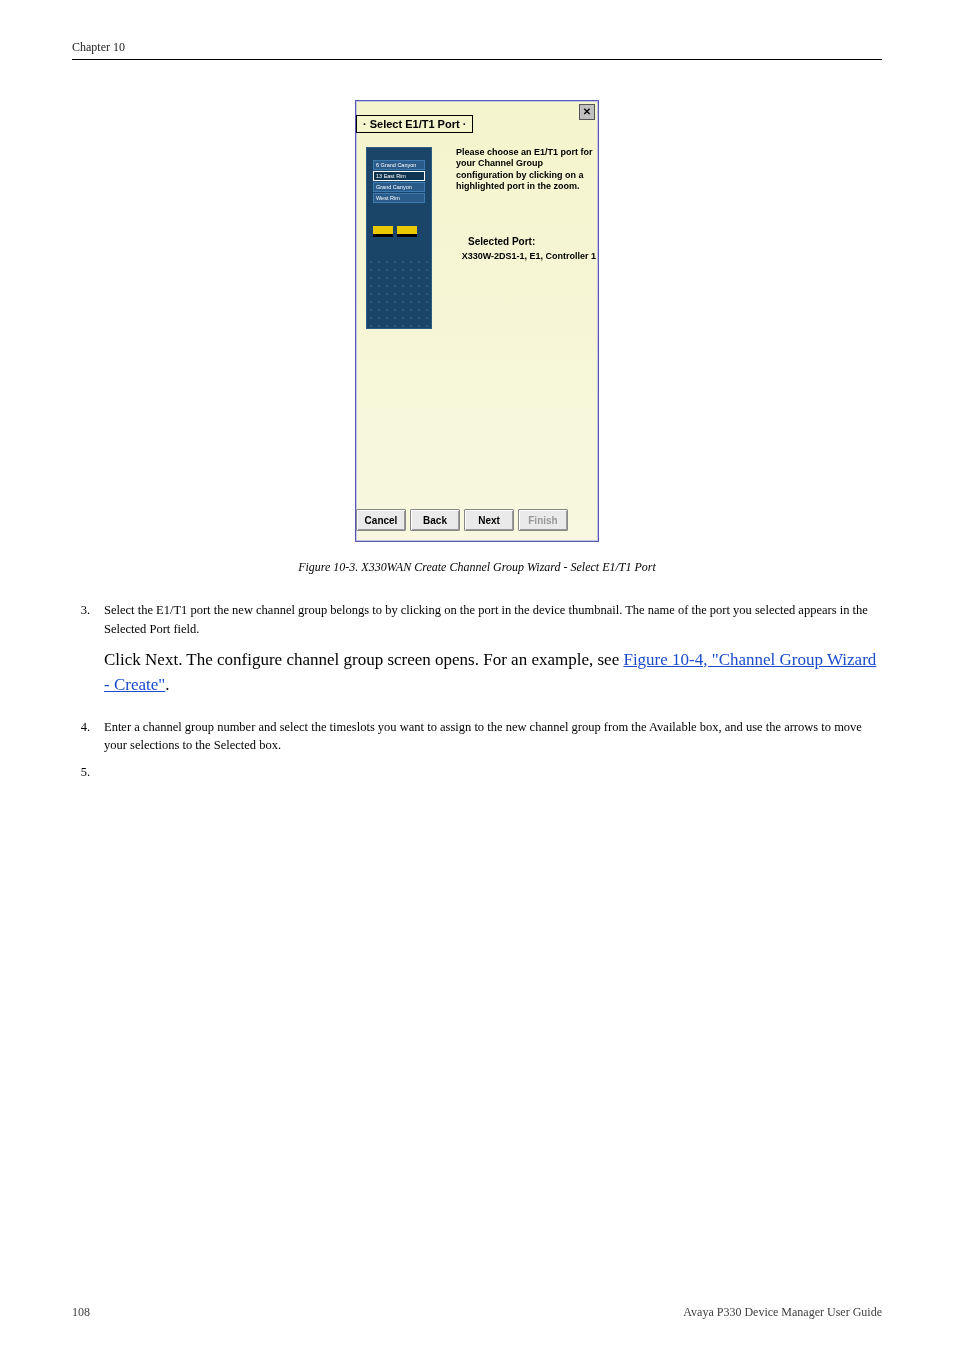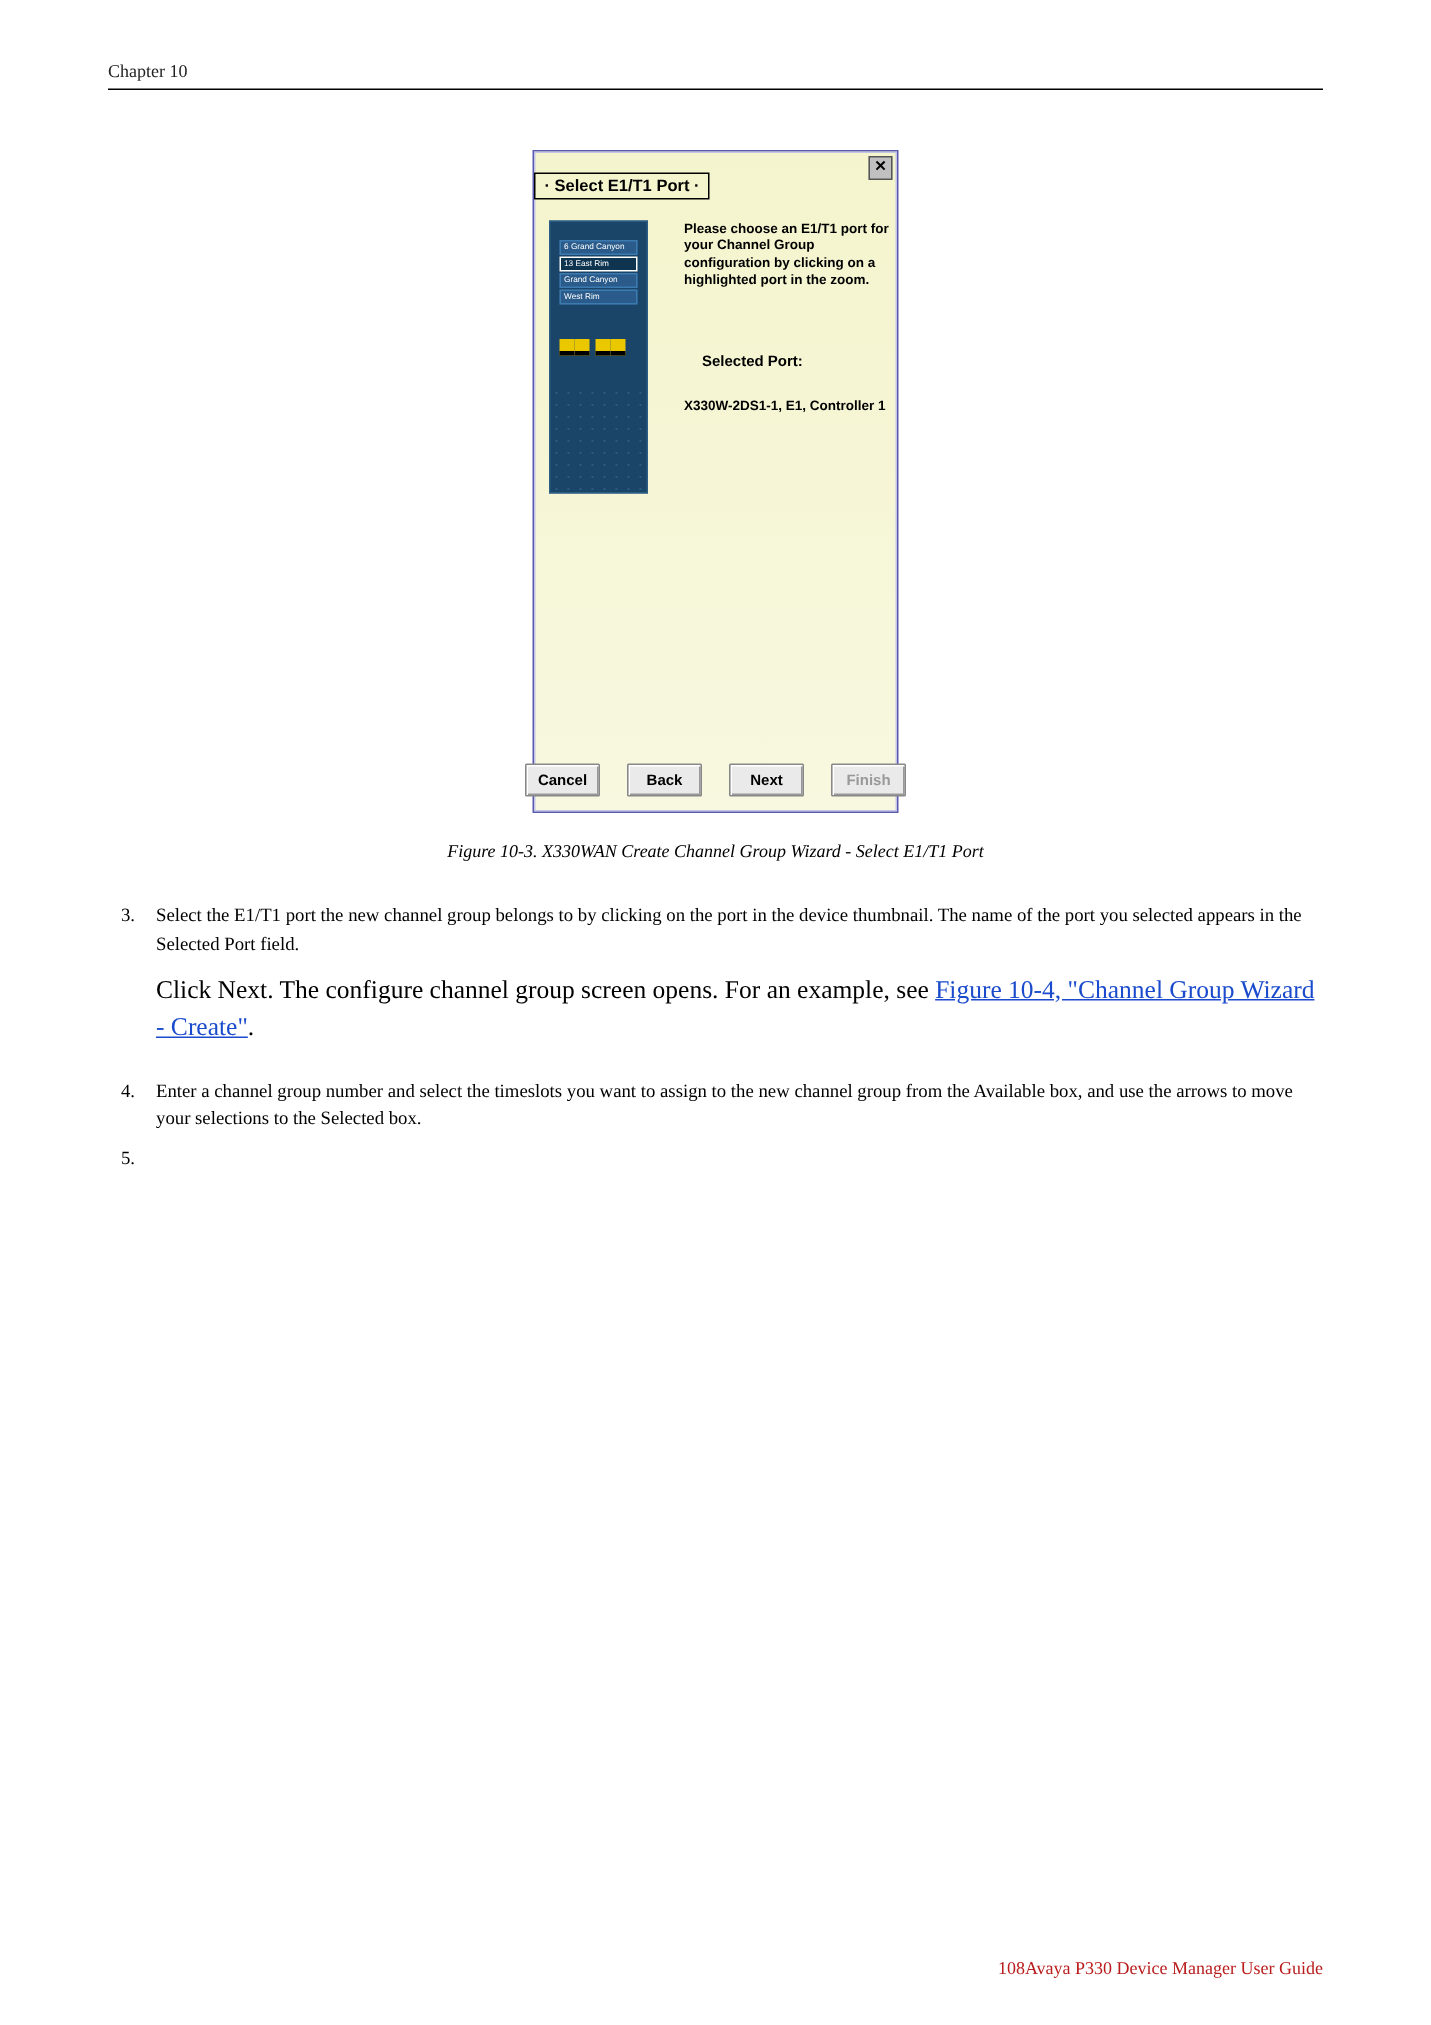--- a/index.html
+++ b/index.html
@@ -16,32 +16,32 @@
   .map-row{position:absolute;top:12px;left:6px;right:6px;}
   .map-box{font-size:5.5px;color:#fff;background:#2a5b8a;border:1px solid #3b7bb0;padding:1px 2px;margin-bottom:1px;white-space:nowrap;overflow:hidden;}
   .map-box.sel{background:#0e3450;border-color:#fff;}
   .ports-row{position:absolute;top:78px;left:6px;display:flex;gap:4px;}
   .port-grp{display:flex;gap:0px;}
   .port{width:5px;height:8px;background:#eac800;border-bottom:3px solid #000;}
   .pattern{position:absolute;left:0;right:0;bottom:0;top:110px;background:radial-gradient(circle at 4px 4px,#3a6e96 1px,transparent 1px);background-size:8px 8px;opacity:.5;}
   .instr{flex:1;font-size:9px;font-weight:bold;color:#000;line-height:1.25;}
   .sel-port{margin-top:44px;}
   .sel-port .lbl{font-size:10px;font-weight:bold;margin-left:12px;}
-  .sel-port .val{font-size:9px;font-weight:bold;margin-top:16px;}
-  .dlg-btns{position:absolute;left:0;right:0;bottom:10px;display:flex;justify-content:center;gap:18px;border-radius:10px;}
+  .sel-port .val{font-size:9px;font-weight:bold;margin-top:2px;text-align:right;}
+  .dlg-btns{position:absolute;left:0;right:0;bottom:10px;display:flex;justify-content:flex-start;gap:4px;border-radius:10px;}
   .dlg-btn{min-width:48px;height:20px;font-size:10px;font-weight:bold;background:#eaeaea;border:1px solid #888;border-radius:1px;display:flex;align-items:center;justify-content:center;box-shadow:inset 1px 1px 0 #fff, inset -1px -1px 0 #999;cursor:default;}
   .dlg-btn.disabled{color:#999;}
   .caption{text-align:center;font-style:italic;font-size:12px;margin:6px 0 26px 0;}
   .steps{}
   .step{display:flex;gap:14px;font-size:12.5px;line-height:1.5;margin-bottom:8px;}
   .step .num{min-width:18px;text-align:right;}
   .step .txt{}
   .sub{margin-left:32px;font-size:17px;line-height:1.5;margin-bottom:20px;}
   a.link{color:#1a4bcc;text-decoration:underline;}
-  .footer{position:absolute;bottom:30px;left:70px;right:70px;display:flex;justify-content:flex-end;font-size:12px;color:#b91c1c;}
+  .footer{position:absolute;bottom:30px;left:70px;right:70px;display:flex;justify-content:space-between;font-size:12px;color:#404040;}
 </style>
 </head>
 <body>
 <div class="page">
   <div class="chapter">Chapter 10</div>
   <hr class="rule">
 
   <div class="fig">
     <div class="dlg">
       <div class="dlg-close">✕</div>

